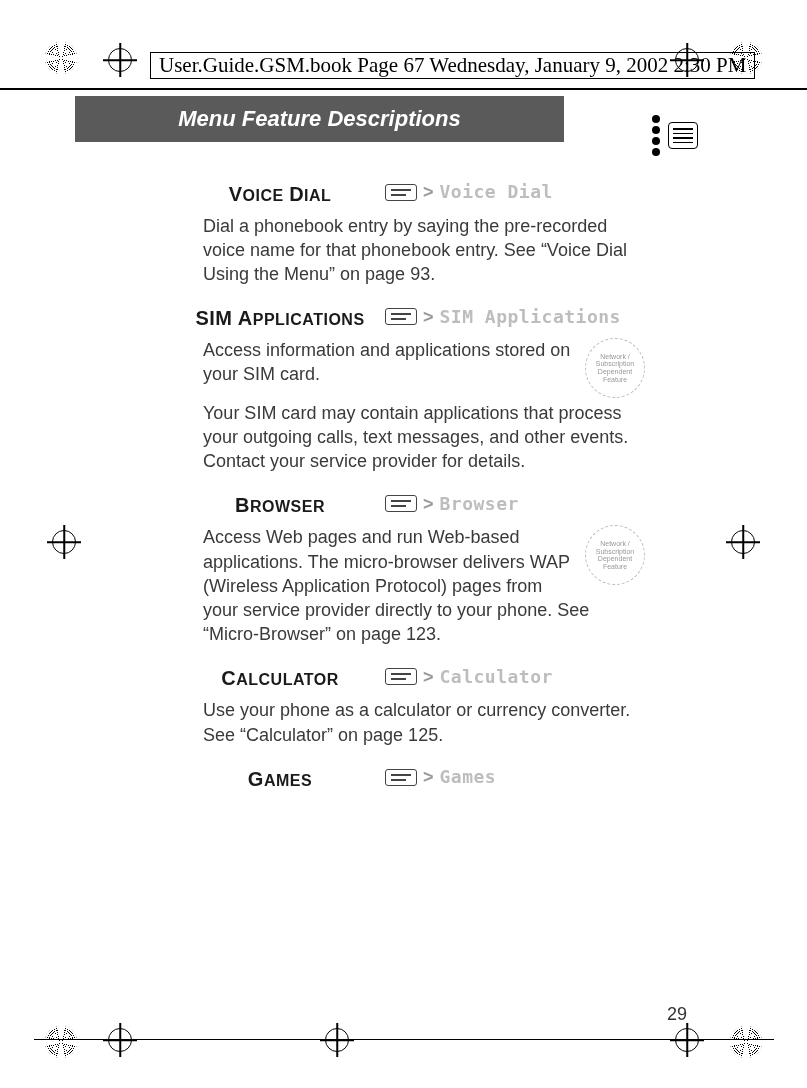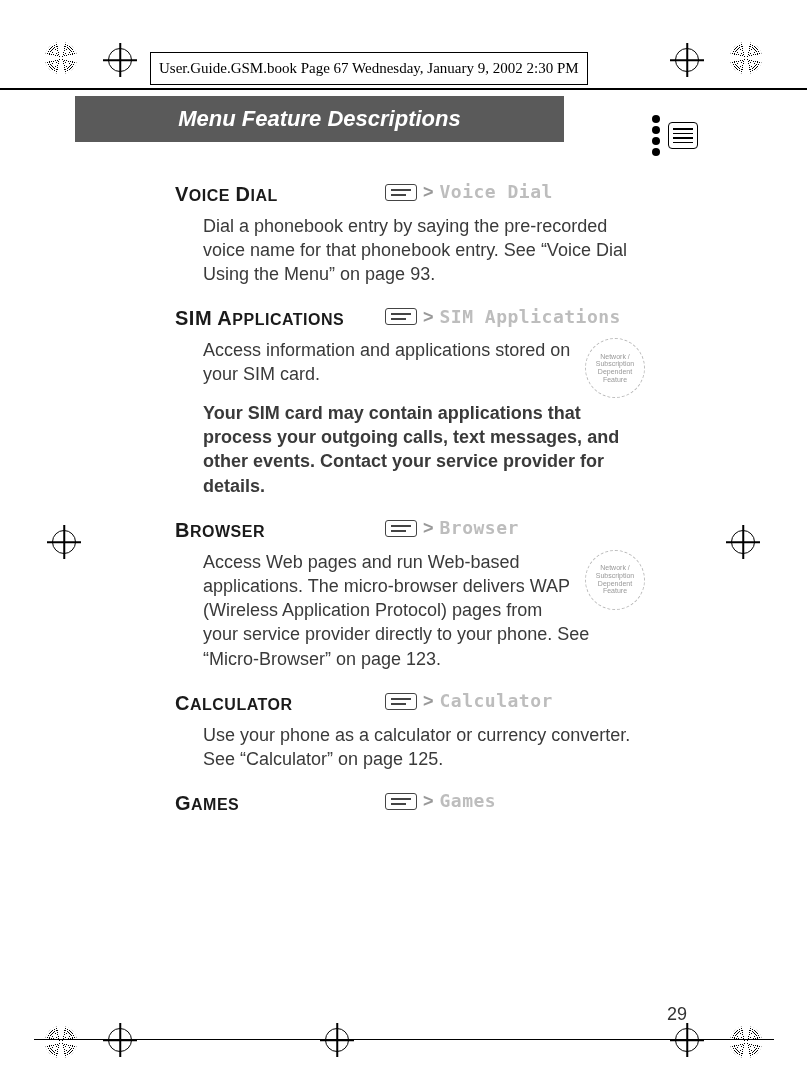--- a/index.html
+++ b/index.html
@@ -10,23 +10,23 @@
     width: 807px;
     height: 1088px;
     position: relative;
     color: #333;
   }
   .print-header {
     position: absolute;
     top: 52px;
     left: 150px;
     font-family: "Times New Roman", serif;
-    font-size: 15px;
+    font-size: 21px;
     border: 1px solid #000;
-    padding: 7px 8px;
+    padding: 0 8px;
     color: #000;
   }
   .hr-top {
     position: absolute;
     top: 88px;
     left: 0;
     right: 0;
     border-top: 2px solid #000;
   }
   .title-bar {
@@ -81,20 +81,21 @@
     left: 175px;
     width: 470px;
     font-size: 18px;
     line-height: 1.35;
     color: #3a3a3a;
   }
   .heading-row {
     display: flex;
     align-items: baseline;
     margin-top: 18px;
+    text-align: center;
   }
   .heading-row.first { margin-top: 0; }
   .heading {
     font-weight: bold;
     font-variant: small-caps;
     letter-spacing: 0.5px;
     flex: 0 0 210px;
     color: #1a1a1a;
   }
   .heading .cap { font-size: 20px; }
@@ -243,21 +244,21 @@
     <span class="menu-path">
       <span class="menu-key"></span>
       <span class="gt">&gt;</span>
       <span class="mono">SIM Applications</span>
     </span>
   </div>
   <div class="body-text">
     <span class="net-icon">Network / Subscription Dependent Feature</span>
     <span>Access information and applications stored on your SIM card.</span>
   </div>
-  <div class="body-text" style="clear:both; margin-top:14px;font-weight:bold;">Your SIM card may contain applications that process your outgoing calls, text messages, and other events. Contact your service provider for details.</div>
+  <div class="body-text" style="clear:both; margin-top:14px;">Your SIM card may contain applications that process your outgoing calls, text messages, and other events. Contact your service provider for details.</div>
 
   <div class="heading-row">
     <span class="heading">
       <span class="cap">B</span><span class="rest">ROWSER</span>
     </span>
     <span class="menu-path">
       <span class="menu-key"></span>
       <span class="gt">&gt;</span>
       <span class="mono">Browser</span>
     </span>

